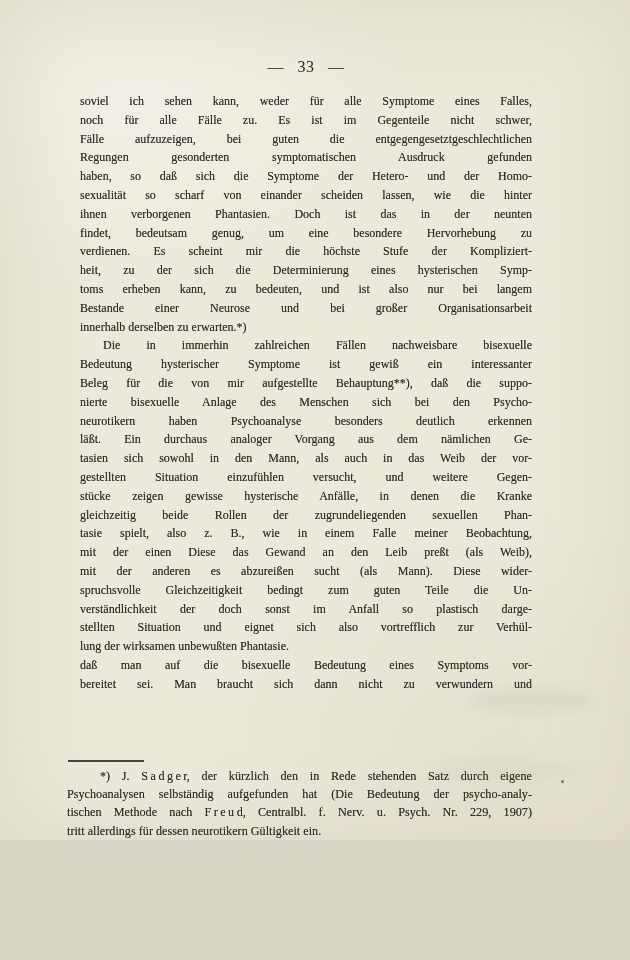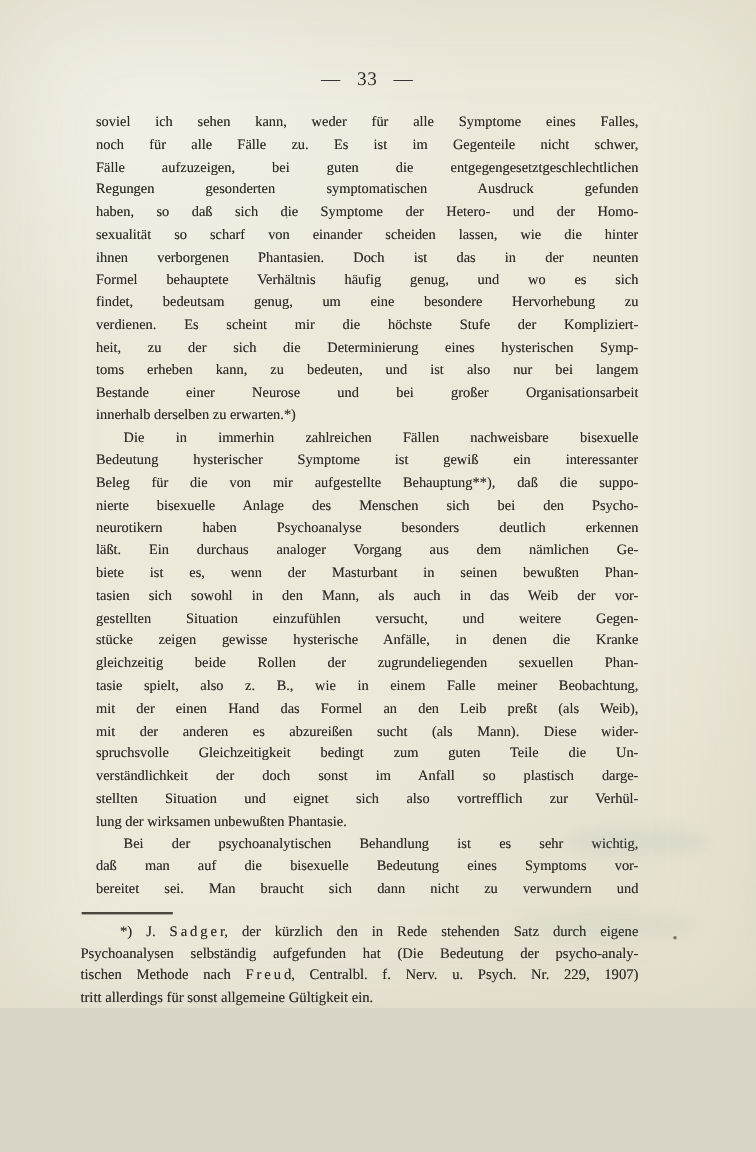--- a/index.html
+++ b/index.html
@@ -85,63 +85,60 @@
 
   <div class="body-text">
       <div>
         <div class="line">soviel ich sehen kann, weder für alle Symptome eines Falles,</div>
         <div class="line">noch für alle Fälle zu. Es ist im Gegenteile nicht schwer,</div>
         <div class="line">Fälle aufzuzeigen, bei guten die entgegengesetztgeschlechtlichen</div>
         <div class="line">Regungen gesonderten symptomatischen Ausdruck gefunden</div>
         <div class="line">haben, so daß sich die Symptome der Hetero- und der Homo-</div>
         <div class="line">sexualität so scharf von einander scheiden lassen, wie die hinter</div>
         <div class="line">ihnen verborgenen Phantasien. Doch ist das in der neunten</div>
-        <div class="line">Formel behauptete Verhältnis häufig genug, und wo es sich</div>
         <div class="line">findet, bedeutsam genug, um eine besondere Hervorhebung zu</div>
         <div class="line">verdienen. Es scheint mir die höchste Stufe der Kompliziert-</div>
         <div class="line">heit, zu der sich die Determinierung eines hysterischen Symp-</div>
         <div class="line">toms erheben kann, zu bedeuten, und ist also nur bei langem</div>
         <div class="line">Bestande einer Neurose und bei großer Organisationsarbeit</div>
         <div class="line last">innerhalb derselben zu erwarten.*)</div>
       </div>
       <div>
         <div class="line indent">Die in immerhin zahlreichen Fällen nachweisbare bisexuelle</div>
         <div class="line">Bedeutung hysterischer Symptome ist gewiß ein interessanter</div>
         <div class="line">Beleg für die von mir aufgestellte Behauptung**), daß die suppo-</div>
         <div class="line">nierte bisexuelle Anlage des Menschen sich bei den Psycho-</div>
         <div class="line">neurotikern haben Psychoanalyse besonders deutlich erkennen</div>
         <div class="line">läßt. Ein durchaus analoger Vorgang aus dem nämlichen Ge-</div>
-        <div class="line">biete ist es, wenn der Masturbant in seinen bewußten Phan-</div>
         <div class="line">tasien sich sowohl in den Mann, als auch in das Weib der vor-</div>
         <div class="line">gestellten Situation einzufühlen versucht, und weitere Gegen-</div>
         <div class="line">stücke zeigen gewisse hysterische Anfälle, in denen die Kranke</div>
         <div class="line">gleichzeitig beide Rollen der zugrundeliegenden sexuellen Phan-</div>
         <div class="line">tasie spielt, also z. B., wie in einem Falle meiner Beobachtung,</div>
-        <div class="line">mit der einen Hand das Formel an den Leib preßt (als Weib),</div>
+        <div class="line">mit der einen Diese das Gewand an den Leib preßt (als Weib),</div>
         <div class="line">mit der anderen es abzureißen sucht (als Mann). Diese wider-</div>
         <div class="line">spruchsvolle Gleichzeitigkeit bedingt zum guten Teile die Un-</div>
         <div class="line">verständlichkeit der doch sonst im Anfall so plastisch darge-</div>
         <div class="line">stellten Situation und eignet sich also vortrefflich zur Verhül-</div>
         <div class="line last">lung der wirksamen unbewußten Phantasie.</div>
       </div>
       <div>
-        <div class="line indent">Bei der psychoanalytischen Behandlung ist es sehr wichtig,</div>
         <div class="line">daß man auf die bisexuelle Bedeutung eines Symptoms vor-</div>
         <div class="line">bereitet sei. Man braucht sich dann nicht zu verwundern und</div>
       </div>
     </div>
 
   <div class="fn-rule"></div>
 
   <div class="footnotes">
       <div>
         <div class="line indent">*) J. S a d g e r, der kürzlich den in Rede stehenden Satz durch eigene</div>
         <div class="line">Psychoanalysen selbständig aufgefunden hat (Die Bedeutung der psycho-analy-</div>
         <div class="line">tischen Methode nach F r e u d, Centralbl. f. Nerv. u. Psych. Nr. 229, 1907)</div>
-        <div class="line last">tritt allerdings für sonst allgemeine Gültigkeit ein.</div>
+        <div class="line last">tritt allerdings für dessen neurotikern Gültigkeit ein.</div>
       </div>
       <div>
         <div class="line indent last">**) Drei Abhandlungen zur Sexualtheorie I.</div>
       </div>
     </div>
 
   <div class="signature">3</div>
 
   <div class="smudge m1"></div>
   <div class="smudge m2"></div>

